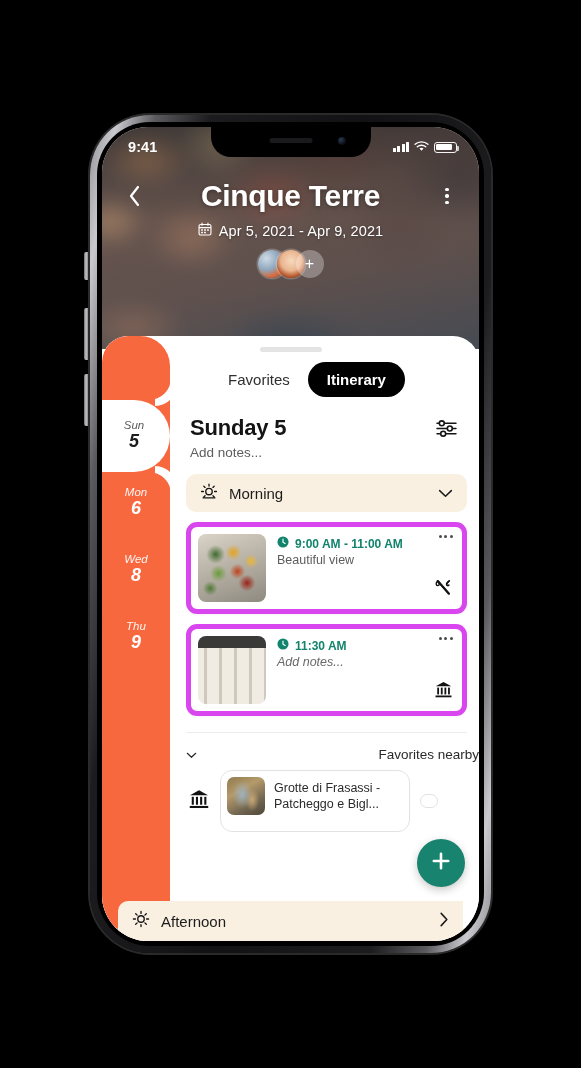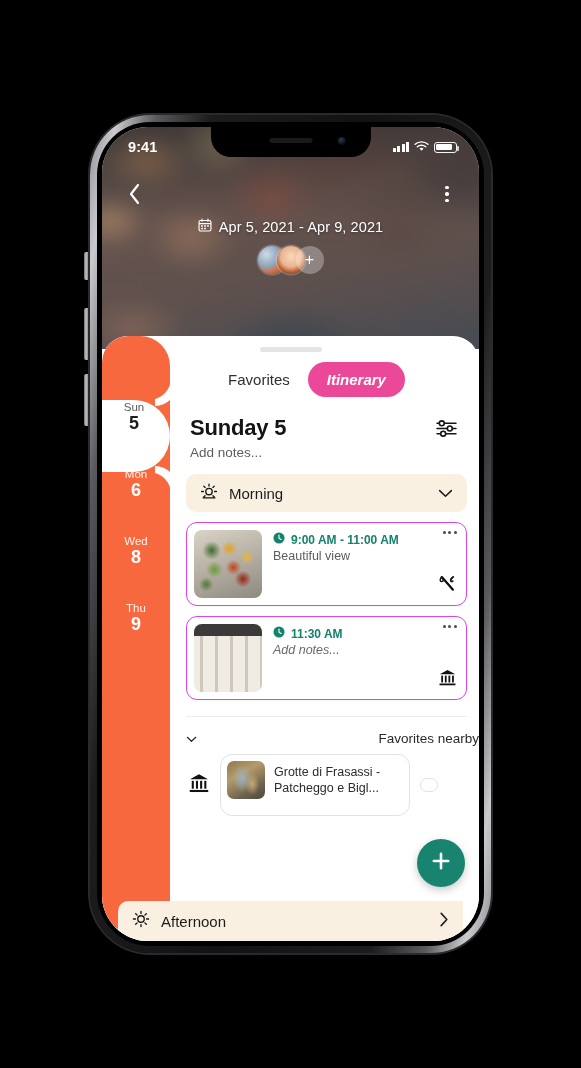--- a/index.html
+++ b/index.html
@@ -138,21 +138,22 @@
     position: absolute; left: 0; top: 209px; width: 377px; height: 605px;
     background: #fff; border-radius: 26px 26px 0 0; overflow: hidden;
   }
   .drag-handle { position: absolute; left: 50%; top: 11px; transform: translateX(-50%);
                  width: 62px; height: 5px; border-radius: 3px; background: #e4e4e4; cursor: pointer; }
 
   
   .rail {
     position: absolute; left: 0; top: 0; width: 68px; height: 595px;
     background: #F8683F; border-radius: 26px 30px 30px 26px;
-    padding-top: 48px;
+    padding-top: 66px;
+    font-style: italic;
   }
   .rail-notch {
     position: absolute; left: 0; top: 64px; width: 68px; height: 72px;
     background: #fff; border-radius: 0 38px 38px 0;
     box-shadow: 0 -22px 0 0 #F8683F, 0 22px 0 0 #F8683F;
   }
   .rail-notch::before, .rail-notch::after {
     content: ''; position: absolute; right: -0.5px; width: 22px; height: 22px;
     background: transparent;
   }
@@ -170,37 +171,37 @@
   .day.active { margin-left: -4px; }
   .day.active .dow { color: #5a5a5a; }
   .day.active .num { color: #1d1d1d; }
 
   
   .content { position: absolute; left: 68px; top: 0; width: 309px; height: 605px; }
 
   .tabs { display: flex; align-items: center; justify-content: center; gap: 14px;
           padding-top: 26px; padding-right: 20px; }
   .tab { font-size: 15px; color: #2f2f2f; padding: 9px 4px; cursor: pointer; }
-  .tab.active { background: #ec4899; color: #fff; font-weight: 700; border-radius: 20px;
-                padding: 9px 19px; font-style: italic; }
+  .tab.active { background: #000000; color: #fff; font-weight: 700; border-radius: 20px;
+                padding: 9px 19px; }
 
   .dayhead { display: flex; align-items: flex-start; justify-content: space-between;
              padding: 18px 22px 0 20px; }
   .dayhead h1 { font-size: 22px; font-weight: 700; color: #141414; letter-spacing: -.2px; }
   .notes { font-size: 13.5px; color: #5d5d5d; padding: 4px 0 0 20px; }
   .filter-icon { padding-top: 5px; cursor: pointer; }
 
   .section-bar {
     margin: 14px 12px 0 16px; height: 38px; background: #FAF0E1; border-radius: 10px;
     display: flex; align-items: center; gap: 11px; padding: 0 14px; cursor: pointer;
   }
   .section-bar .label { font-size: 15px; color: #1c1c1c; flex: 1; }
 
   .card {
-    margin: 10px 12px 0 16px; background: #fff; border: 1px solid #d946ef;
+    margin: 10px 12px 0 16px; background: #fff; border: 5px solid #d946ef;
     border-radius: 11px; display: flex; gap: 11px; padding: 7px; cursor: pointer;
     box-shadow: 0 1px 2px rgba(0,0,0,.04);
   }
   .card-thumb { width: 68px; height: 68px; border-radius: 8px; flex-shrink: 0; }
   .thumb-food {
     background:
       radial-gradient(circle 13px at 26% 30%, #3f6b2e, transparent 72%),
       radial-gradient(circle 11px at 52% 27%, #e4a320, transparent 72%),
       radial-gradient(circle 12px at 30% 58%, #6a9c3a, transparent 70%),
       radial-gradient(circle 11px at 58% 55%, #c0431f, transparent 70%),
@@ -304,20 +305,21 @@
 
     <div class="hero-top">
       <div class="hero-titlerow">
         <div class="back-btn">
           <span>
             <svg width="13" height="22" viewBox="0 0 13 22" fill="none">
               <path d="M10 2L3 11l7 9" stroke="#fff" stroke-width="2.2" stroke-linecap="round" stroke-linejoin="round"></path>
             </svg>
           </span>
         </div>
+        <div class="hero-title">Cinque Terre</div>
         <div class="more-btn">
           <i></i>
             <i></i>
             <i></i>
         </div>
       </div>
 
       <div class="hero-dates">
         <span>
           <svg width="14" height="14" viewBox="0 0 16 16" fill="none">

